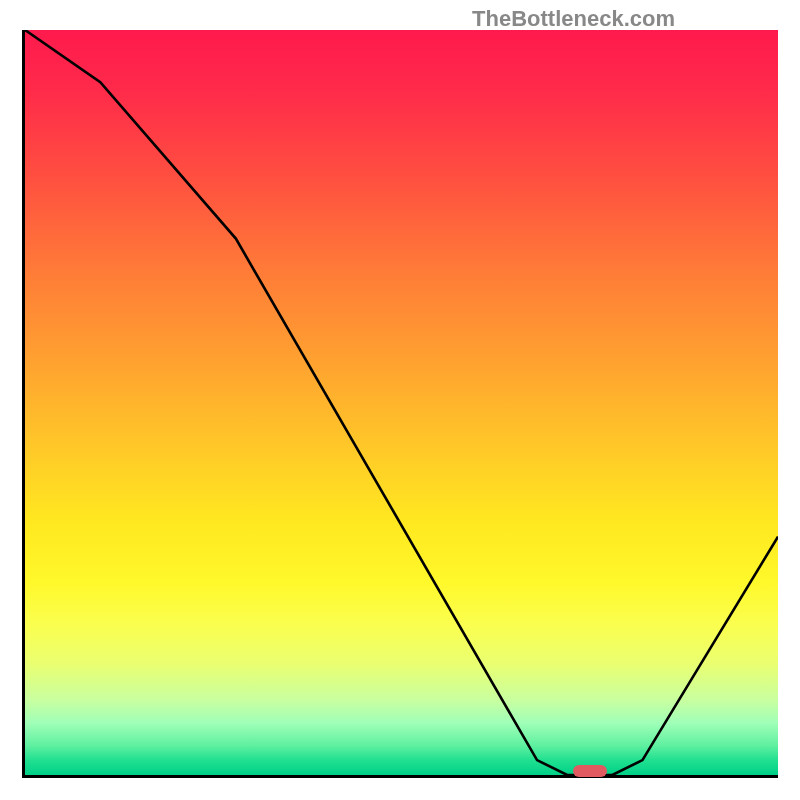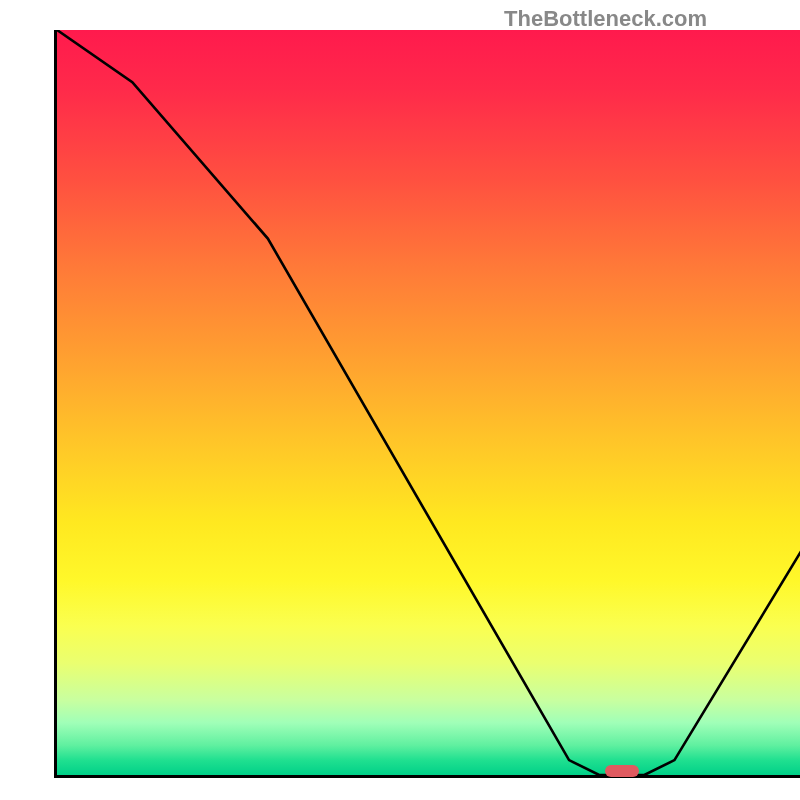--- a/index.html
+++ b/index.html
@@ -7,21 +7,20 @@
     padding: 0;
     width: 800px;
     height: 800px;
     position: relative;
     font-family: Arial, sans-serif;
   }
   .container {
     width: 693px;
     height: 800px;
     position: relative;
-    margin-left: 32px;
   }
   .watermark {
     position: absolute;
     top: 6px;
     right: 18px;
     font-size: 22px;
     font-weight: bold;
     color: #888;
     z-index: 10;
   }

